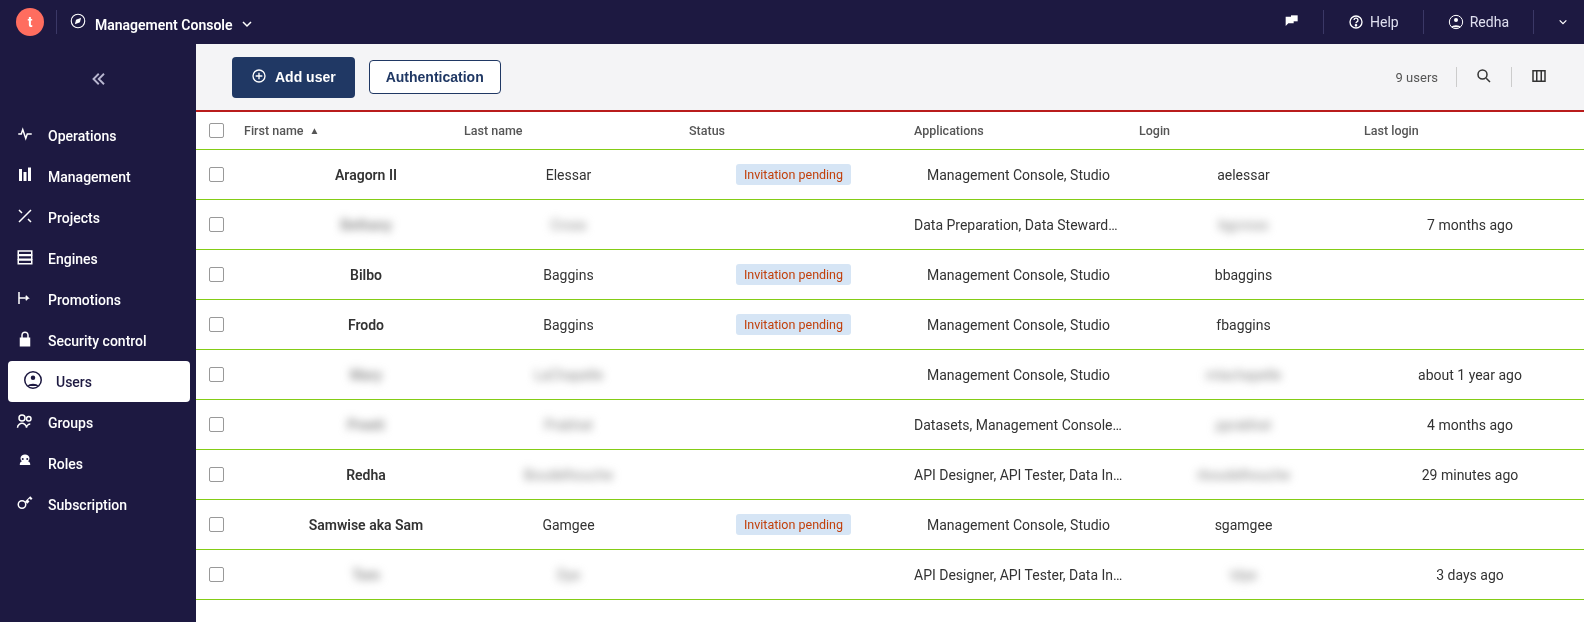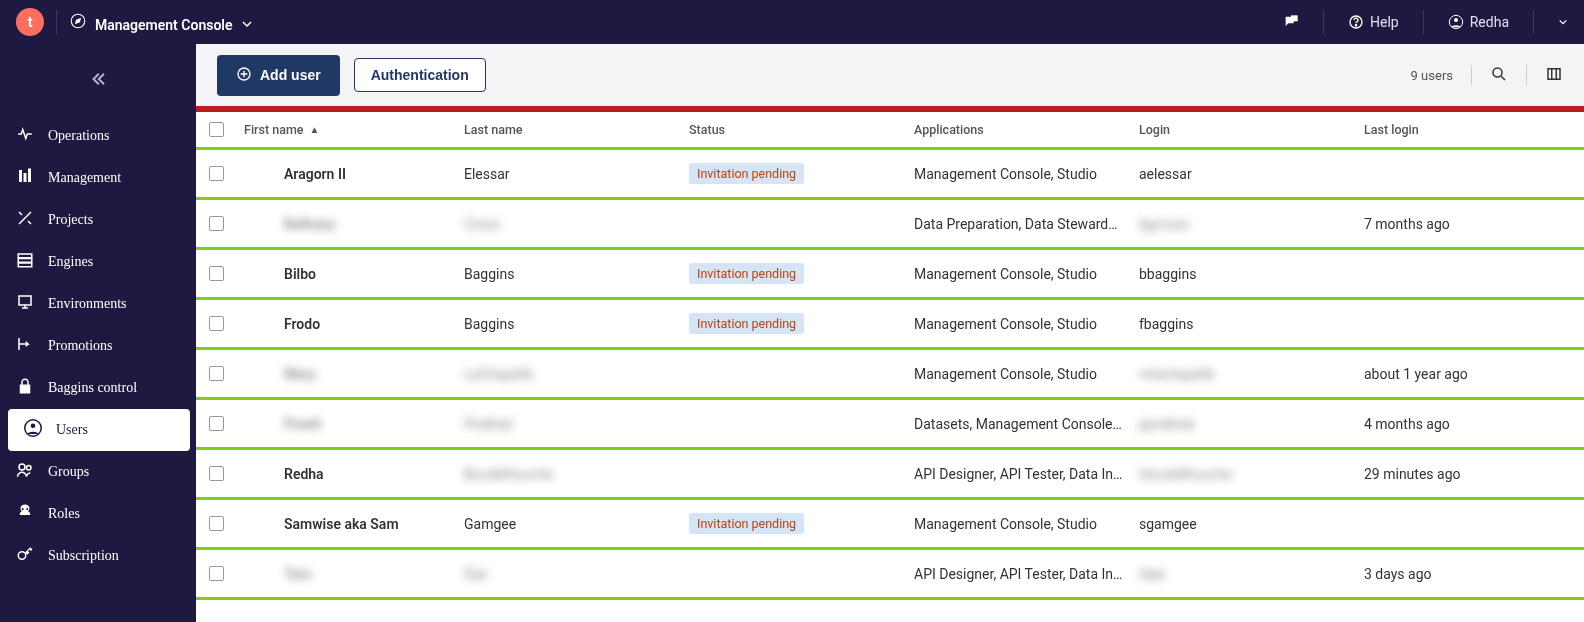--- a/index.html
+++ b/index.html
@@ -51,42 +51,41 @@
   flex-shrink:0;
 }
 .collapse-area { display:flex; justify-content:center; padding:18px 0 24px 0;}
 .nav-item {
   display:flex; align-items:center;
   padding: 10px 16px;
   gap:14px;
   cursor:pointer;
   color:#fff;
   font-weight:500;
-  font-family:Liberation Serif, serif;
 }
 .nav-item.active {
   background:#fff;
   color:#1d1941;
   border-radius:4px;
   margin:0 6px 0 8px;
 }
 .nav-item svg { width:18px; height:18px; flex-shrink:0;}
 .main {
   flex:1;
   display:flex;
   flex-direction:column;
   overflow:hidden;
 }
 .toolbar {
   height:68px;
   background:#f4f4f6;
-  border-bottom:6px solid #b91c1c;
+  border-bottom:2px solid #b91c1c;
   display:flex;
   align-items:center;
-  padding:0 21px;
+  padding:0 36px;
   gap:14px;
 }
 .btn {
   border-radius:4px;
   padding:8px 16px;
   font-size:14px;
   font-weight:600;
   cursor:pointer;
   display:flex; align-items:center; gap:8px;
   border:1px solid transparent;
@@ -108,21 +107,22 @@
 }
 .tb-sep { width:1px; height:20px; background:#ccc;}
 .table {
   flex:1;
   overflow:auto;
 }
 .thead, .trow {
   display:grid;
   grid-template-columns: 40px 220px 225px 225px 225px 225px 1fr;
   align-items:center;
-  border-bottom:3px solid #84cc16;
+  border-bottom:1px solid #84cc16;
+  text-align:center;
 }
 .thead {
   font-size:12.5px;
   color:#555;
   font-weight:500;
   height:38px;
 }
 .thead .cell { display:flex; align-items:center; gap:6px;}
 .trow {
   height:50px;
@@ -234,36 +234,29 @@
         <div class="nav-item">
           <span><svg viewBox="0 0 24 24" stroke="currentColor" stroke-width="2" fill="none">
               <rect x="3" y="4" width="18" height="5"></rect>
               <rect x="3" y="10" width="18" height="5"></rect>
               <rect x="3" y="16" width="18" height="5"></rect>
             </svg></span>
           <span>Engines</span>
         </div>
         <div class="nav-item">
           <span><svg viewBox="0 0 24 24" stroke="currentColor" stroke-width="2" fill="none">
-              <rect x="4" y="4" width="16" height="12"></rect>
-              <path d="M8 20h8M12 16v4"></path>
-            </svg></span>
-          <span>Environments</span>
-        </div>
-        <div class="nav-item">
-          <span><svg viewBox="0 0 24 24" stroke="currentColor" stroke-width="2" fill="none">
               <path d="M4 4v16M4 12h12l-3-3M16 12l-3 3"></path>
             </svg></span>
           <span>Promotions</span>
         </div>
         <div class="nav-item">
           <span><svg viewBox="0 0 24 24" fill="currentColor">
               <path d="M12 2 C9 2 7 4 7 7v3H5v12h14V10h-2V7c0-3-2-5-5-5zM9 7c0-2 1-3 3-3s3 1 3 3v3H9V7z"></path>
             </svg></span>
-          <span>Baggins control</span>
+          <span>Security control</span>
         </div>
         <div class="nav-item active">
           <span><svg viewBox="0 0 24 24" fill="currentColor">
               <circle cx="12" cy="12" r="11" fill="none" stroke="currentColor" stroke-width="2"></circle>
               <circle cx="12" cy="9" r="3"></circle>
               <path d="M5 20c1-4 13-4 14 0"></path>
             </svg></span>
           <span>Users</span>
         </div>
         <div class="nav-item">

